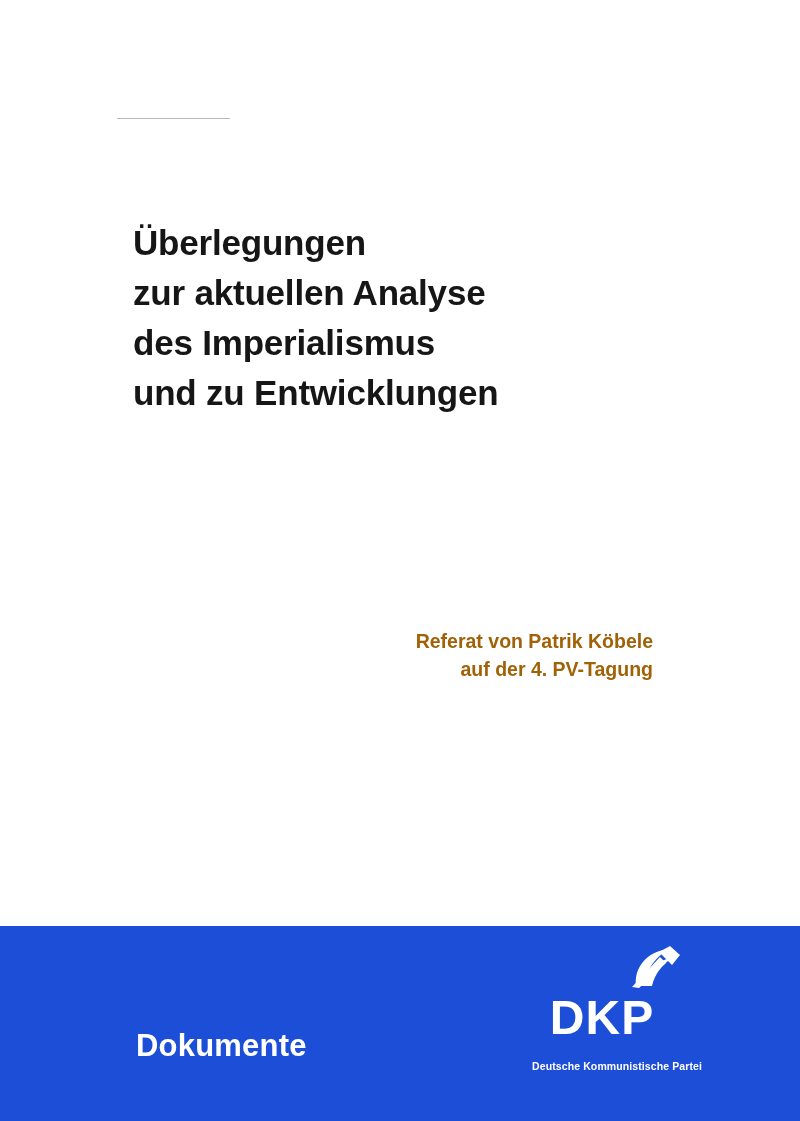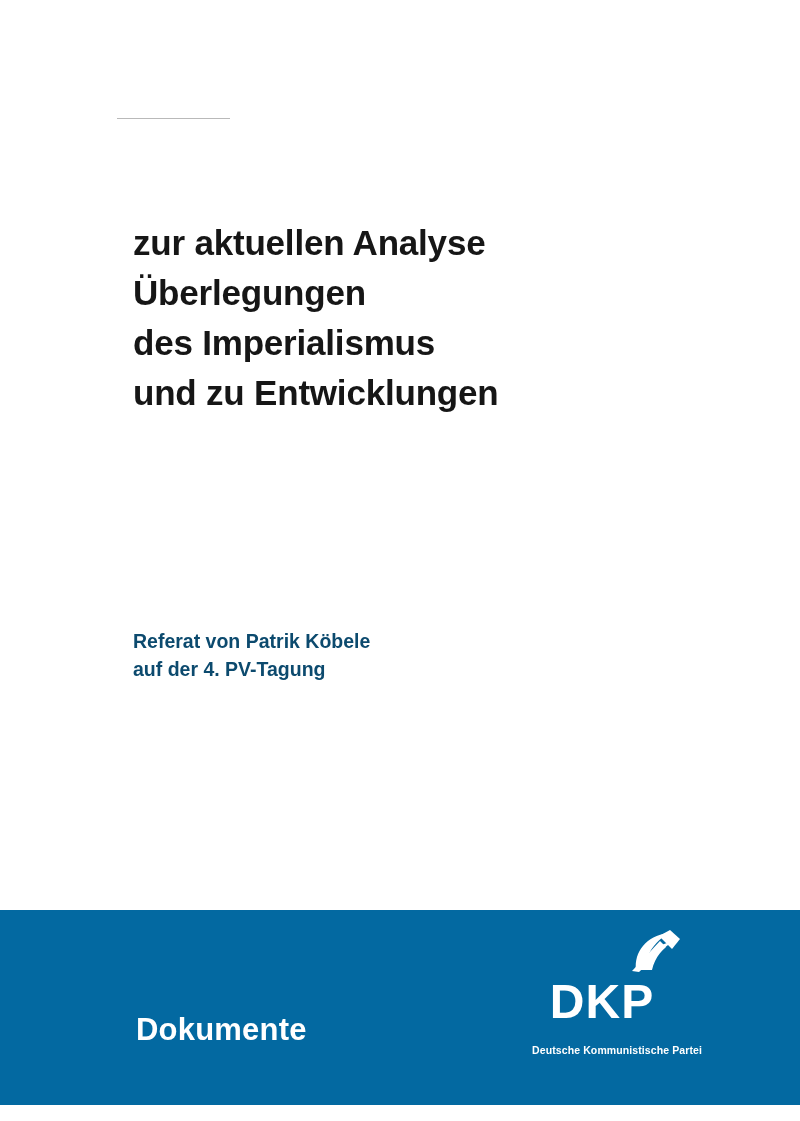--- a/index.html
+++ b/index.html
@@ -52,32 +52,33 @@
   .byline-block {
     position: absolute;
     left: 133px;
     top: 628px;
     width: 520px;
   }
   .byline-line {
     font-size: 19.5px;
     line-height: 27.5px;
     font-weight: bold;
-    color: #0c4a6e;
+    color: #a16207;
     white-space: pre;
+    text-align: right;
   }
 
   
   .footer-band {
     position: absolute;
     left: 0;
-    bottom: 16px;
+    bottom: 0;
     width: 800px;
     height: 195px;
-    background: #0369a1;
+    background: #1d4ed8;
   }
   .footer-label {
     position: absolute;
     left: 136px;
     bottom: 57px;
     font-size: 31px;
     font-weight: bold;
     color: #ffffff;
     letter-spacing: 0.2px;
   }
@@ -123,22 +124,22 @@
   }
 </style>
 </head>
 <body>
 
 <div class="page">
 
   <div class="top-rule"></div>
 
   <div class="title-block">
+    <div class="title-line">Überlegungen</div>
     <div class="title-line">zur aktuellen Analyse</div>
-    <div class="title-line">Überlegungen</div>
     <div class="title-line">des Imperialismus</div>
     <div class="title-line">und zu Entwicklungen</div>
   </div>
 
   <div class="byline-block">
     <div class="byline-line">Referat von Patrik Köbele</div>
     <div class="byline-line">auf der 4. PV-Tagung</div>
   </div>
 
   <div class="footer-band">

